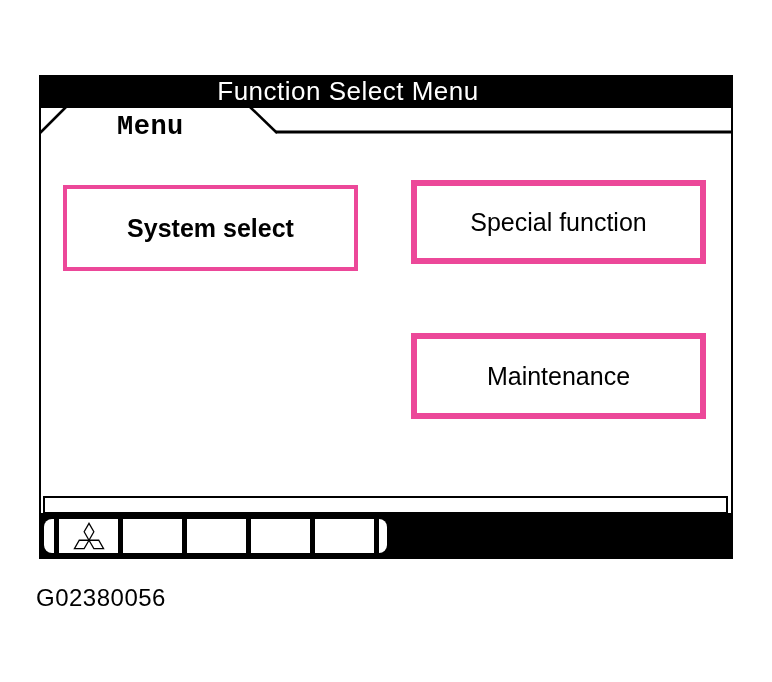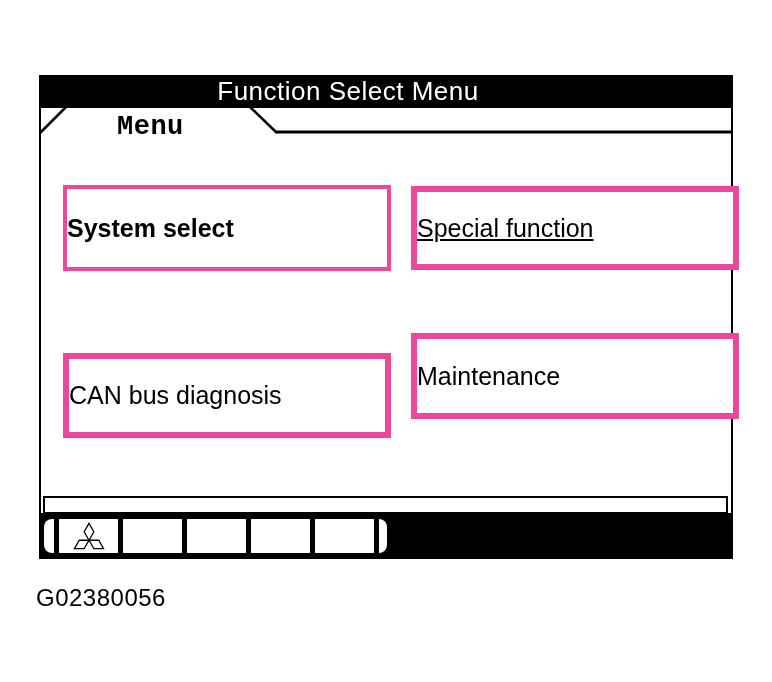--- a/index.html
+++ b/index.html
@@ -53,36 +53,37 @@
     position: absolute;
     left: 117px; top: 112px;
     font-size: 27px;
     font-weight: bold;
     letter-spacing: 0.5px;
     font-family: Liberation Mono, monospace;
   }
   
   .menu-btn {
     position: absolute;
-    width: 328px;
+    width: 295px;
     background: #ffffff;
     border: 6px solid #ec4899;
     display: flex;
     align-items: center;
+    justify-content: center;
     font-size: 25px;
     box-sizing: border-box;
     white-space: nowrap;
     cursor: pointer;
   }
   .menu-btn.selected {
     border-width: 4px;
     font-weight: bold;
   }
   #btn-0 { left: 63px;  top: 185px; height: 86px; }
-  #btn-1 { left: 411px; top: 186px; height: 84px; text-decoration: underline; }
+  #btn-1 { left: 411px; top: 180px; height: 84px; }
   #btn-2 { left: 63px;  top: 353px; height: 85px; }
   #btn-3 { left: 411px; top: 333px; height: 86px; }
   
   .status-bar {
     position: absolute;
     left: 43px; top: 496px;
     width: 685px; height: 18px;
     background: #ffffff;
     border: 2px solid #000000;
     box-sizing: border-box;
@@ -148,23 +149,20 @@
   <div class="menu-tab-label">
     <span>Menu</span>
   </div>
 
   <div id="btn-0" class="menu-btn selected">
     <span>System select</span>
   </div>
   <div id="btn-1" class="menu-btn">
     <span>Special function</span>
   </div>
-  <div id="btn-2" class="menu-btn">
-    <span>CAN bus diagnosis</span>
-  </div>
   <div id="btn-3" class="menu-btn">
     <span>Maintenance</span>
   </div>
 
   <div class="status-bar">
     <span></span>
   </div>
 
   <div class="toolbar">
     <div class="toolbar-group">

